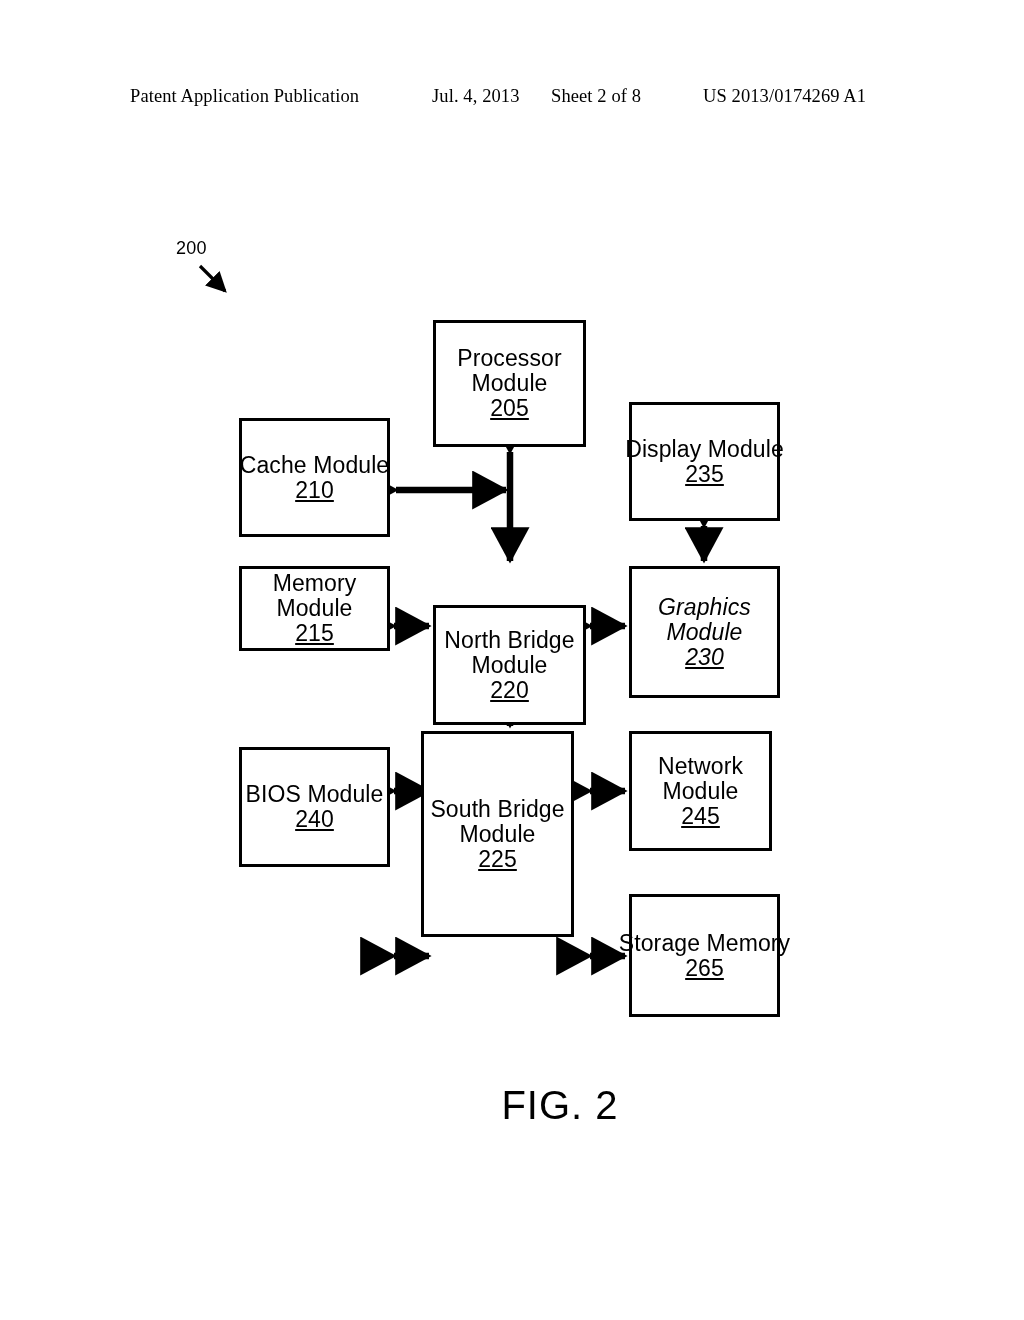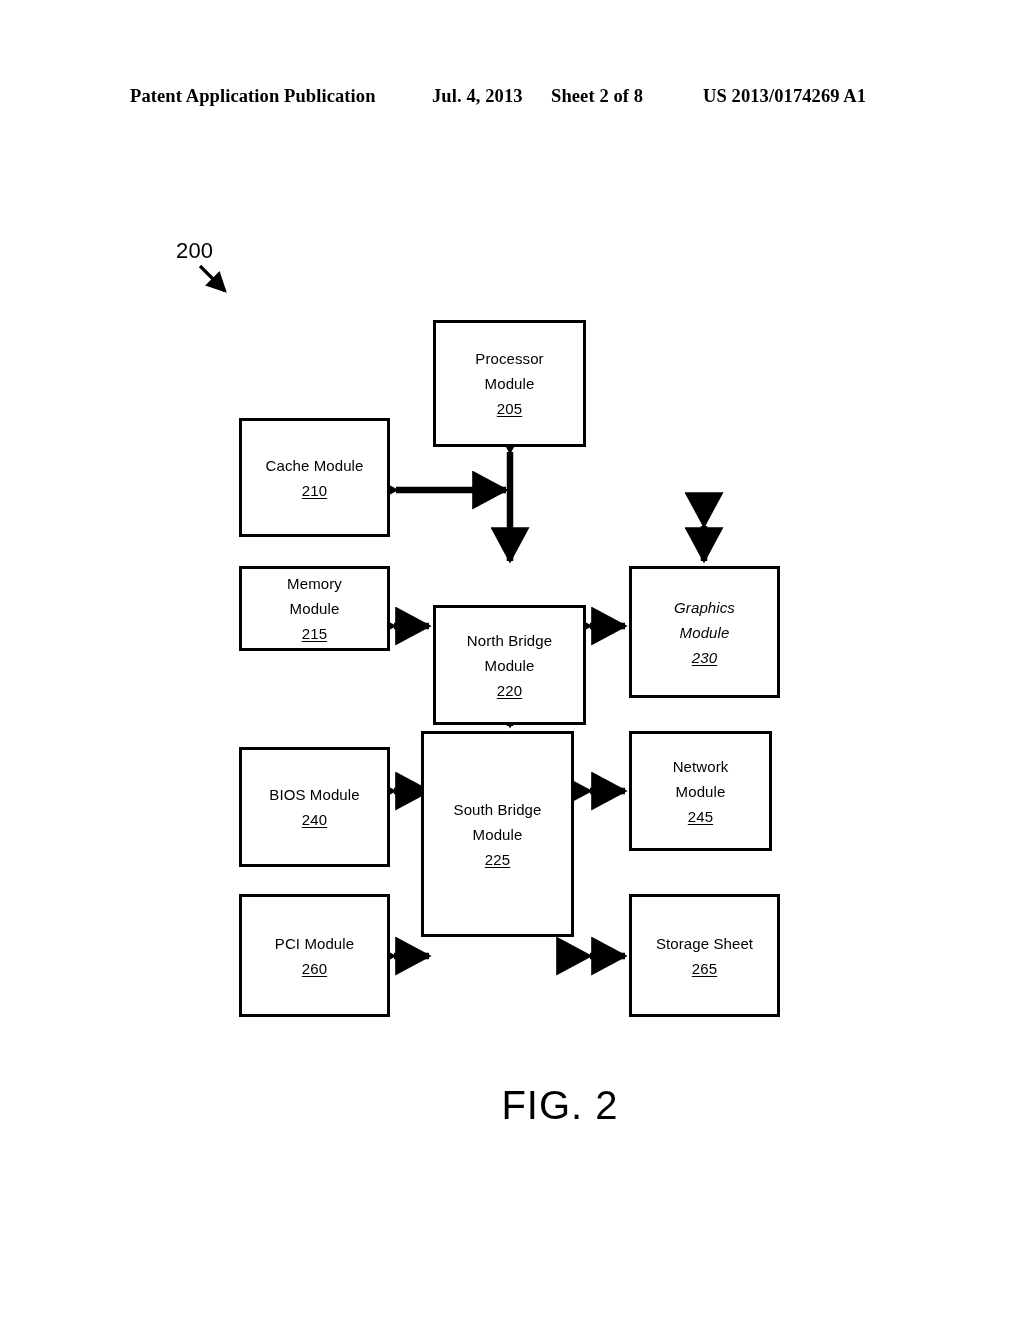--- a/index.html
+++ b/index.html
@@ -17,21 +17,21 @@
   }
 
   
   #patent-header {
     position: absolute;
     left: 0;
     top: 86px;
     width: 1024px;
     height: 26px;
     font-family: "Liberation Serif", serif;
-    font-weight: bold;
+    font-weight: normal;
     font-size: 18.5px;
     letter-spacing: 0.1px;
     white-space: nowrap;
   }
   #patent-header .hdr-pub   { position: absolute; left: 130px;  top: 0; }
   #patent-header .hdr-date  { position: absolute; left: 432px;  top: 0; }
   #patent-header .hdr-sheet { position: absolute; left: 551px;  top: 0; }
   #patent-header .hdr-num   { position: absolute; left: 703px;  top: 0; }
 
   
@@ -41,21 +41,21 @@
     top: 0;
     width: 1024px;
     height: 1320px;
   }
 
   
   #ref-200-label {
     position: absolute;
     left: 176px;
     top: 238px;
-    font-size: 22px;
+    font-size: 18px;
     font-family: "Liberation Sans", sans-serif;
     letter-spacing: 0.2px;
   }
   #ref-200-arrow {
     position: absolute;
     left: 196px;
     top: 262px;
     width: 40px;
     height: 40px;
   }
@@ -64,21 +64,21 @@
   .module-box {
     position: absolute;
     box-sizing: border-box;
     border: 3px solid #000000;
     background: #ffffff;
     display: flex;
     flex-direction: column;
     align-items: center;
     justify-content: center;
     text-align: left;
-    font-size: 15px;
+    font-size: 23px;
     line-height: 25px;
     letter-spacing: 0.1px;
     z-index: 3;
   }
   .module-box .mod-line { display: block; white-space: nowrap; }
   .module-box .mod-ref {
     display: block;
     text-decoration: underline;
     text-underline-offset: 1.5px;
   }
@@ -173,20 +173,24 @@
     <span class="mod-line">Processor</span>
     <span class="mod-line">Module</span>
     <span class="mod-ref">205</span>
   </div>
 
   <div class="module-box" id="box-cache">
     <span class="mod-line">Cache Module</span>
     <span class="mod-ref">210</span>
   </div>
 
+  <div class="module-box" id="box-display">
+    <span class="mod-line">Display Module</span>
+    <span class="mod-ref">235</span>
+  </div>
 
   <div class="module-box" id="box-memory">
     <span class="mod-line">Memory</span>
     <span class="mod-line">Module</span>
     <span class="mod-ref">215</span>
   </div>
 
   <div class="module-box" id="box-northbridge">
     <span class="mod-line">North Bridge</span>
     <span class="mod-line">Module</span>
@@ -209,24 +213,20 @@
     <span class="mod-line">Module</span>
     <span class="mod-ref">225</span>
   </div>
 
   <div class="module-box" id="box-network">
     <span class="mod-line">Network</span>
     <span class="mod-line">Module</span>
     <span class="mod-ref">245</span>
   </div>
 
-  <div class="module-box" id="box-pci">
-    <span class="mod-line">PCI Module</span>
-    <span class="mod-ref">260</span>
-  </div>
 
   <div class="module-box" id="box-storage">
-    <span class="mod-line">Storage Sheet</span>
+    <span class="mod-line">Storage Memory</span>
     <span class="mod-ref">265</span>
   </div>
 
   <div id="figure-caption">FIG. 2</div>
 </div>
 
 </body></html>

